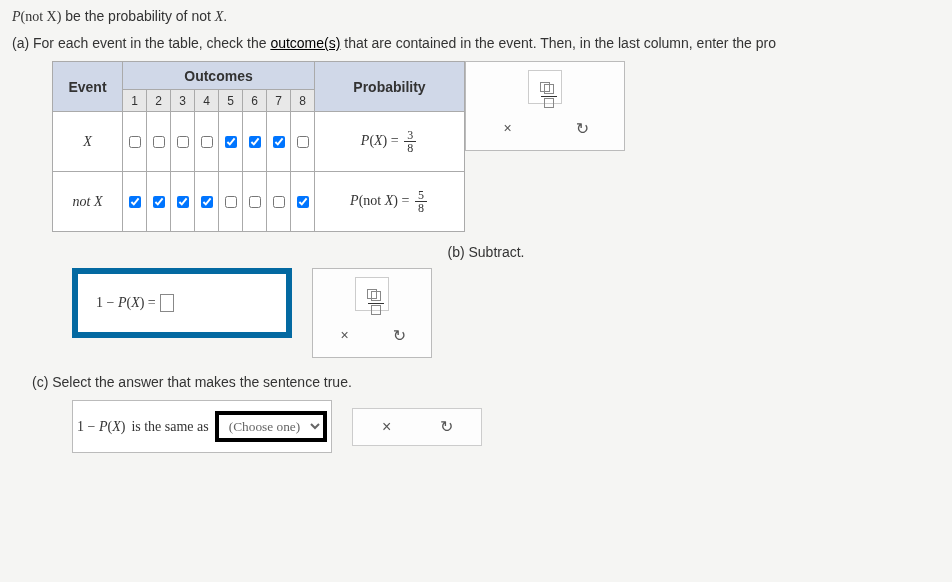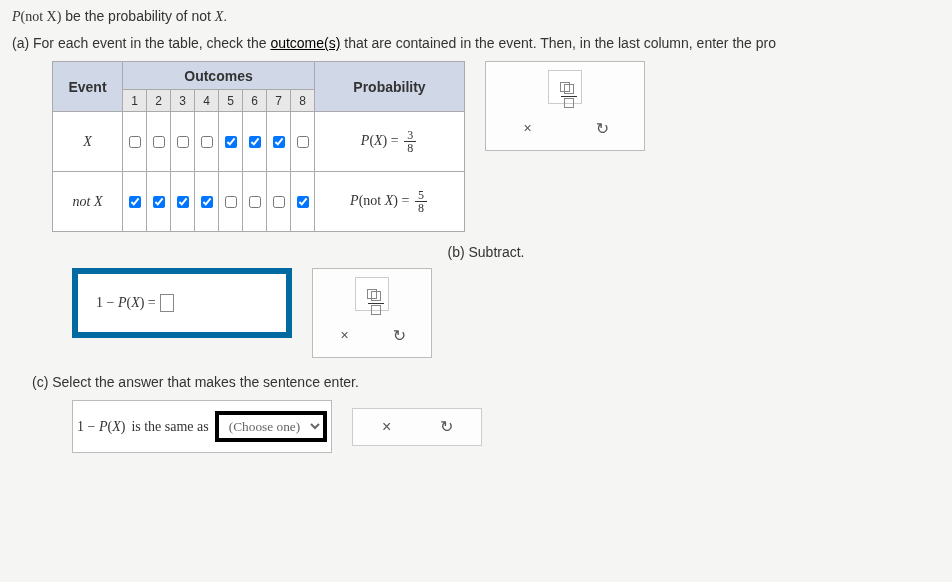--- a/index.html
+++ b/index.html
@@ -10,21 +10,21 @@
     font-size: 14px;
     color: #333;
     background: #f5f5f3;
     width: 952px;
   }
   .intro { margin-bottom: 10px; }
   .question-label { margin-bottom: 10px; }
   .link { text-decoration: underline; color: #000000; }
   .serif-italic { font-family: Georgia, 'Times New Roman', serif; font-style: italic; }
   .serif { font-family: Georgia, 'Times New Roman', serif; }
-  .part-a-row { display: flex; align-items: flex-start; gap: 20px; margin-left: 40px; }
+  .part-a-row { display: flex; align-items: flex-start; margin-left: 40px; }
   table.outcomes {
     border-collapse: collapse;
     background: #fff;
   }
   table.outcomes th, table.outcomes td {
     border: 1px solid #aaa;
     text-align: center;
     vertical-align: middle;
   }
   th.event-header {
@@ -236,21 +236,21 @@
       </div>
       <div class="tool-row">
         <span class="tool-btn">×</span>
         <span class="tool-btn reset-icon">↻</span>
       </div>
     </div>
   </div>
 </div>
 
 <div class="part-c">
-  <div>(c)  Select the answer that makes the sentence enter.</div>
+  <div>(c)  Select the answer that makes the sentence true.</div>
   <div class="part-c-row">
     <div class="sentence-box">
       <span class="serif">1 − <span class="serif-italic">P</span>(<span class="serif-italic">X</span>)</span>
       <span> is the same as </span>
       <select class="choose">
         <option>(Choose one)</option>
       </select>
     </div>
     <div class="btn-panel">
       <span class="tool-btn">×</span>

